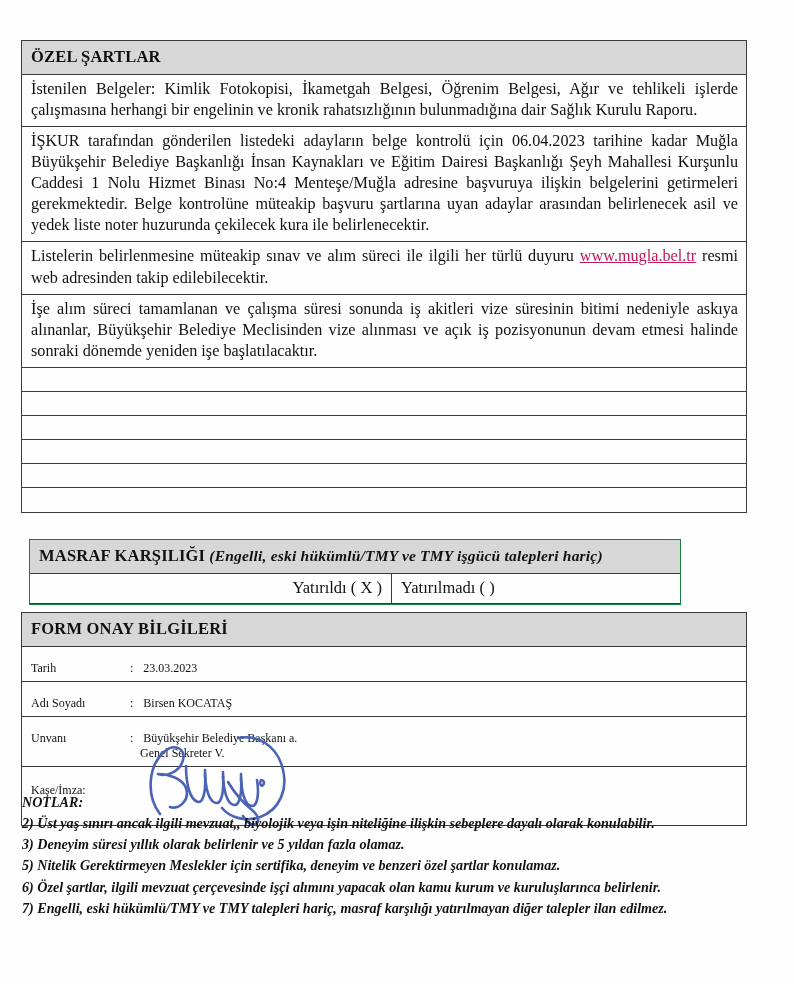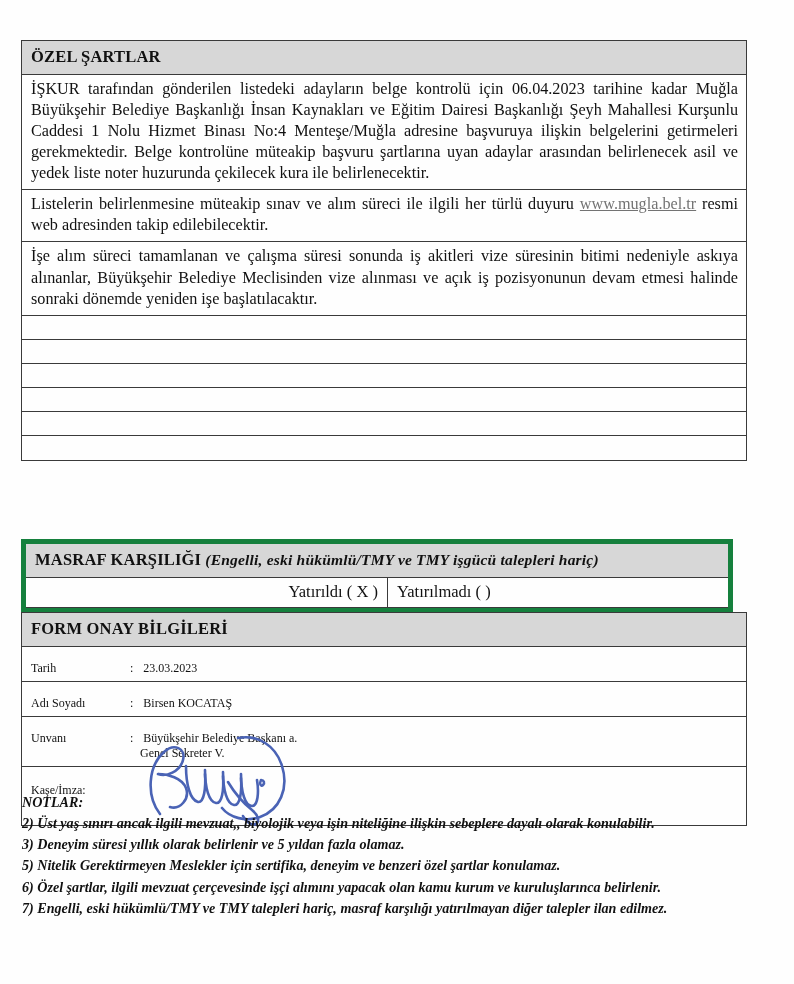--- a/index.html
+++ b/index.html
@@ -55,37 +55,37 @@
     padding: 4px 8px 5px 9px;
     font-size: 16.2px;
     line-height: 1.30;
     text-align: justify;
     text-justify: inter-word;
     box-sizing: border-box;
   }
   .para-row:last-child { border-bottom: none; }
 
   .para-row .lnk {
-    color: #737373;
+    color: #be185d;
   }
 
   .empty-row {
     border-bottom: 1px solid #3a3a3a;
     height: 24px;
     box-sizing: border-box;
   }
   .empty-row.last { border-bottom: none; }
 
   
   .masraf-table {
     position: absolute;
-    left: 21px;
+    left: 29px;
     top: 539px;
-    width: 712px;
-    border: 5px solid #15803d;
+    width: 652px;
+    border: 1px solid #15803d;
     box-sizing: border-box;
   }
   .yat-row {
     display: flex;
     border-top: 1px solid #3a3a3a;
     border-bottom: 1px solid #3a3a3a;
     box-sizing: border-box;
   }
   .yat-cell {
     padding: 4px 9px 5px 9px;
@@ -159,20 +159,21 @@
 </style>
 </head>
 <body>
 
 <div class="page">
 
   <div class="form-table">
 
     <div class="section-head">ÖZEL ŞARTLAR</div>
 
+    <div class="para-row">İstenilen Belgeler:  Kimlik Fotokopisi, İkametgah Belgesi, Öğrenim Belgesi, Ağır ve tehlikeli işlerde çalışmasına herhangi bir engelinin ve kronik rahatsızlığının bulunmadığına dair Sağlık Kurulu Raporu.</div>
 
     <div class="para-row">İŞKUR tarafından gönderilen listedeki adayların belge kontrolü için 06.04.2023 tarihine kadar Muğla Büyükşehir Belediye Başkanlığı İnsan Kaynakları ve Eğitim Dairesi Başkanlığı Şeyh Mahallesi Kurşunlu Caddesi 1 Nolu Hizmet Binası No:4 Menteşe/Muğla adresine başvuruya ilişkin belgelerini getirmeleri gerekmektedir. Belge kontrolüne müteakip başvuru şartlarına uyan adaylar arasından belirlenecek asil ve yedek liste noter huzurunda çekilecek kura ile belirlenecektir.</div>
 
     <div class="para-row">
       <span>Listelerin belirlenmesine müteakip sınav ve alım süreci ile ilgili her türlü duyuru </span><a class="lnk" href="#">www.mugla.bel.tr</a><span> resmi web adresinden takip edilebilecektir.</span>
     </div>
 
     <div class="para-row">İşe alım süreci tamamlanan ve çalışma süresi sonunda iş akitleri vize süresinin bitimi nedeniyle askıya alınanlar, Büyükşehir Belediye Meclisinden vize alınması ve açık iş pozisyonunun devam etmesi halinde sonraki dönemde yeniden işe başlatılacaktır.</div>
 
     <div class="empty-row"></div>

